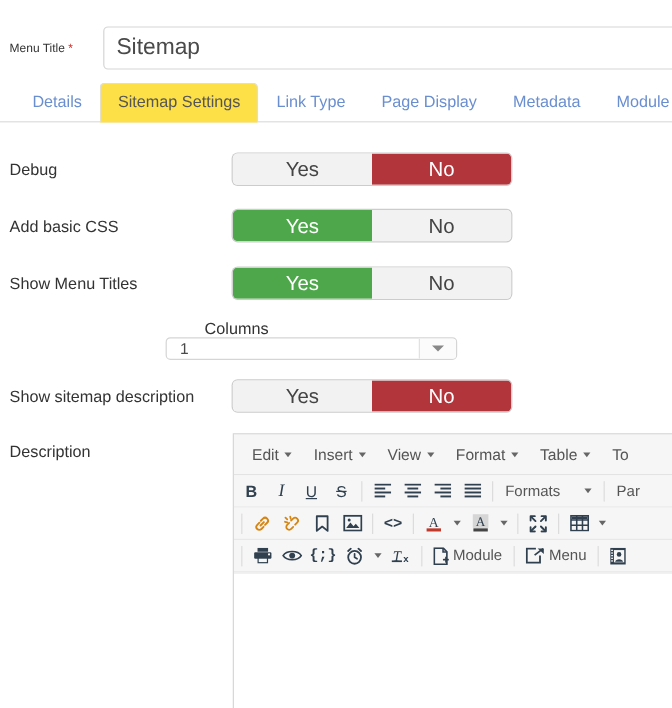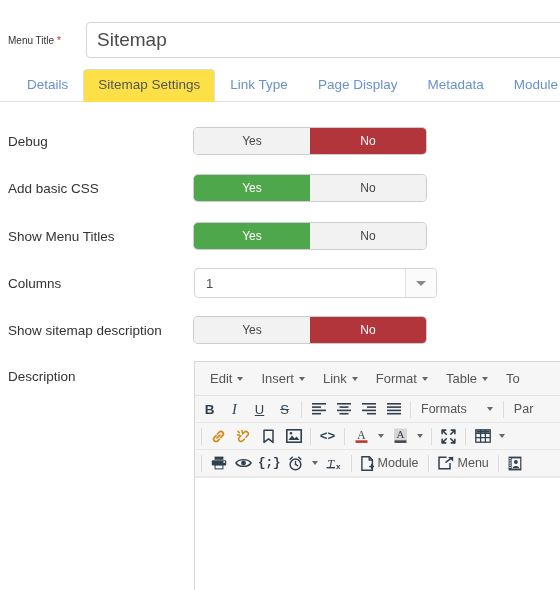--- a/index.html
+++ b/index.html
@@ -76,21 +76,21 @@
 
   
   .btn-group {
     display: flex; height: 26px;
     border-radius: 4px; overflow: hidden;
     box-shadow: 0 0 0 1px #cccccc;
   }
   .btn-opt {
     width: 116px; height: 26px;
     display: flex; align-items: center; justify-content: center;
-    font-size: 12px; line-height: 1;
+    font-size: 17px; line-height: 1;
     background: #f2f2f2; color: #444444;
     cursor: pointer; user-select: none;
   }
   .btn-opt.sel-yes { background: #4ea84b; color: #ffffff; }
   .btn-opt.sel-no  { background: #b2353c; color: #ffffff; }
 
   
   .select-wrap {
     display: flex; width: 243px; height: 30px;
     border: 1px solid #d5d5d5; border-radius: 4px;
@@ -209,21 +209,21 @@
   </div>
 
   <div class="field-row" style="top:221px;">
     <div class="field-label">Show Menu Titles</div>
     <div class="btn-group">
       <div class="btn-opt sel-yes">Yes</div>
       <div class="btn-opt">No</div>
     </div>
   </div>
 
-  <div class="field-row" style="top:266px;height:34px;">
+  <div class="field-row" style="top:266px;height:34px;flex-direction:column;">
     <div class="field-label">Columns</div>
     <div class="select-wrap">
       <div class="select-val">1</div>
       <div class="select-caret">
           <span class="caret-tri"></span>
         </div>
     </div>
   </div>
 
   <div class="field-row" style="top:315px;">
@@ -241,21 +241,21 @@
     <div class="mce-menubar">
       <div class="mce-menu-item">
         <span>Edit</span>
         <span class="mini-caret"></span>
       </div>
       <div class="mce-menu-item">
         <span>Insert</span>
         <span class="mini-caret"></span>
       </div>
       <div class="mce-menu-item">
-        <span>Link</span>
+        <span>View</span>
         <span class="mini-caret"></span>
       </div>
       <div class="mce-menu-item">
         <span>Format</span>
         <span class="mini-caret"></span>
       </div>
       <div class="mce-menu-item">
         <span>Table</span>
         <span class="mini-caret"></span>
       </div>

